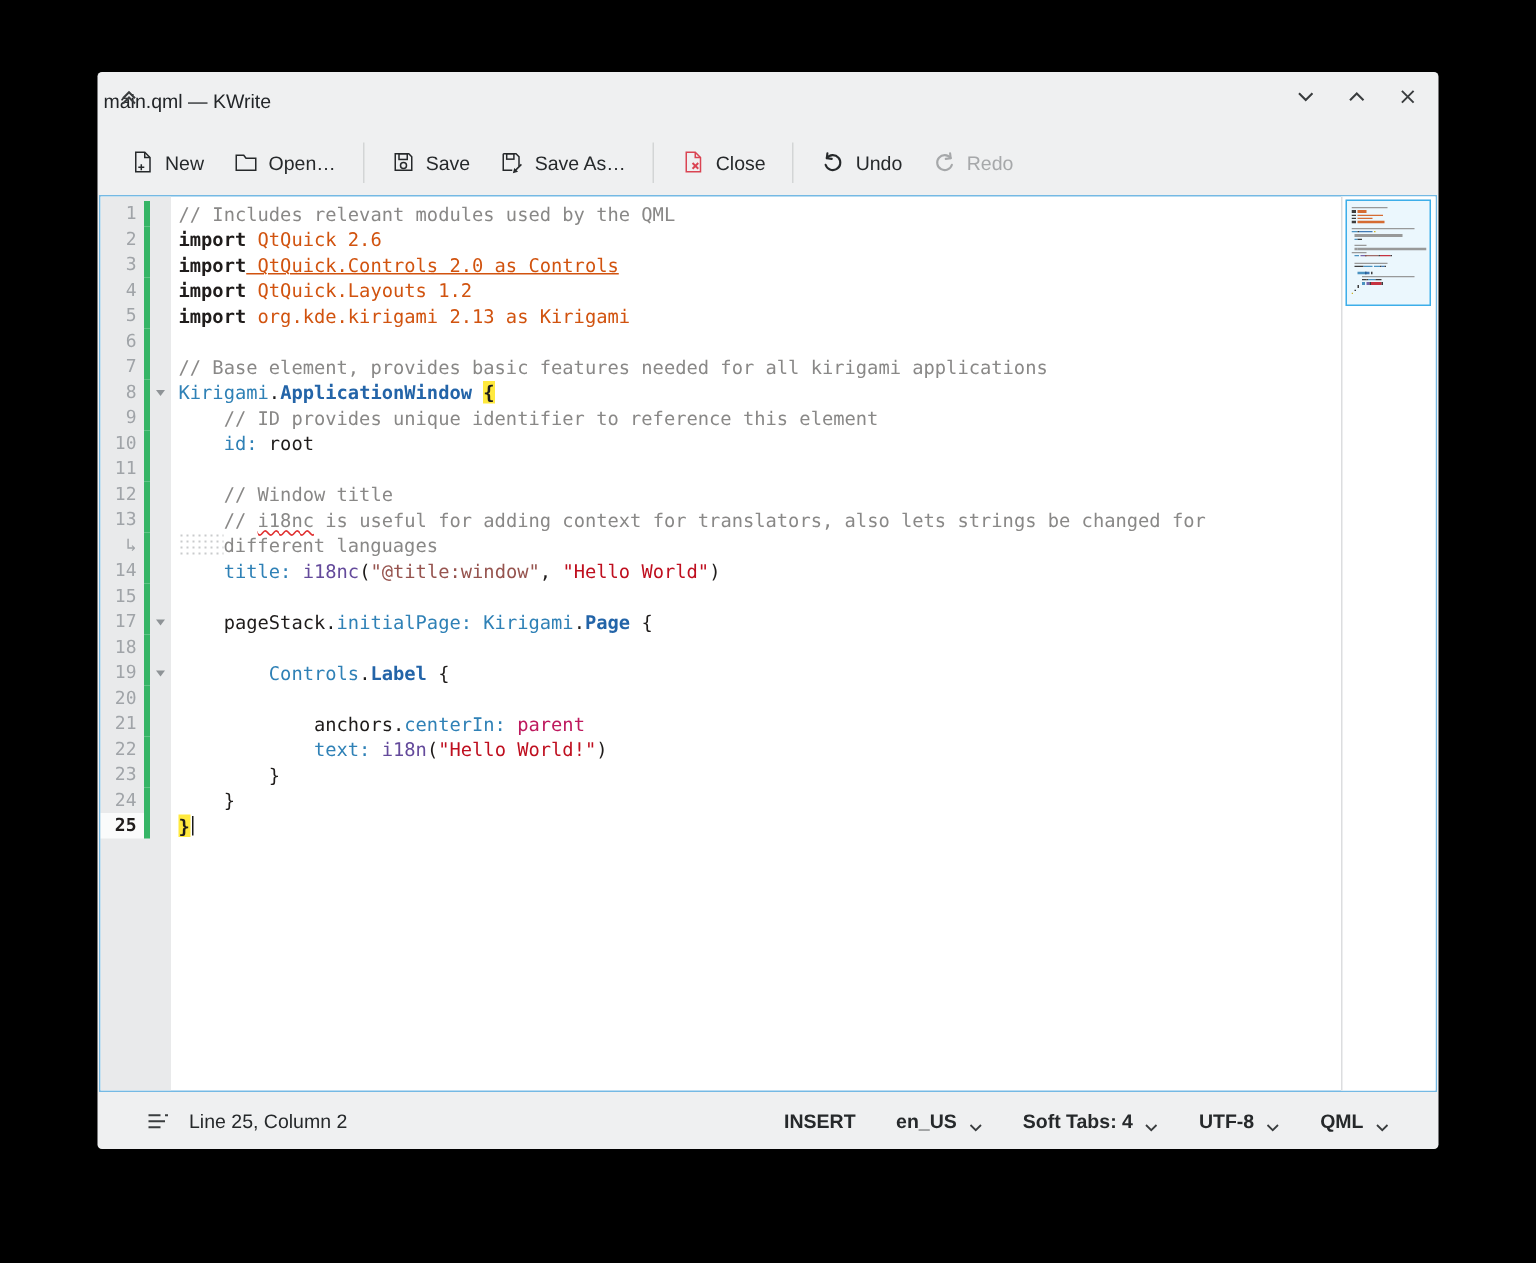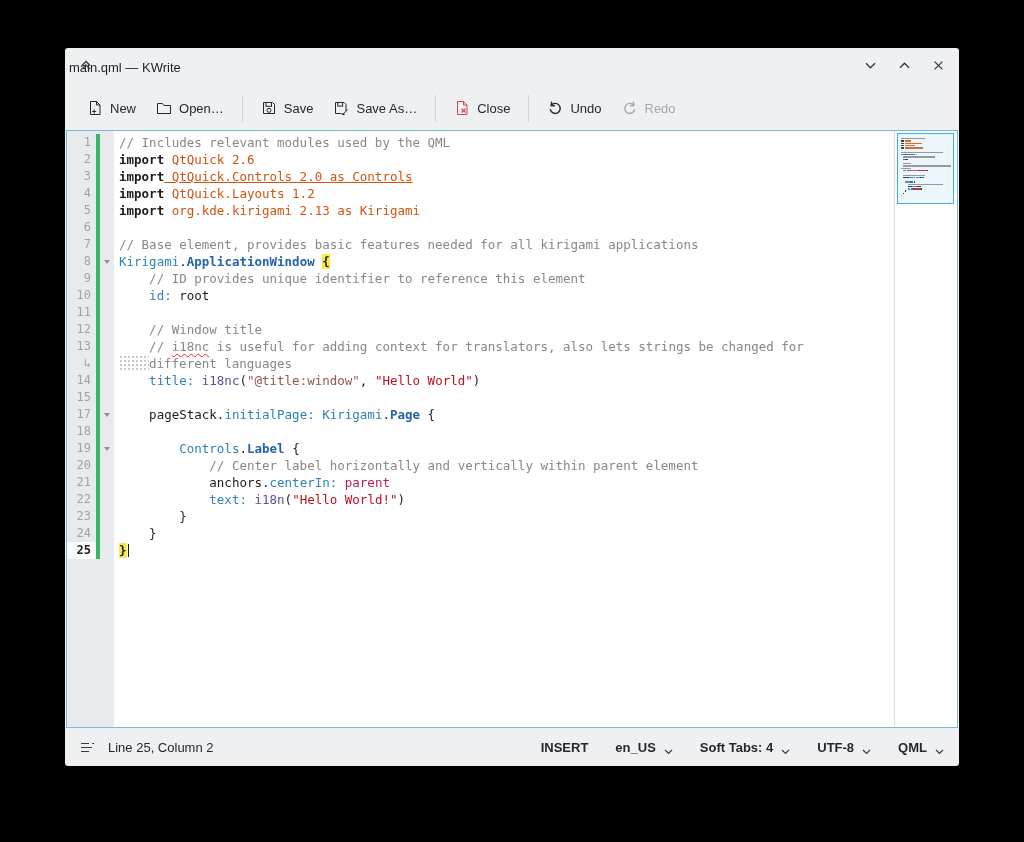--- a/index.html
+++ b/index.html
@@ -41,21 +41,21 @@
   .wrap-indent{display:inline-block;width:30px;height:15px;vertical-align:top;
        background-image:radial-gradient(#c9cbcc 0.8px, rgba(0,0,0,0) 0.9px);background-size:4px 4px;}
   .caret{display:inline-block;width:1.5px;height:13px;background:#1a1a1a;vertical-align:-2px;margin-left:1px;}
   
   .scrollcol{width:62px;flex:none;border-left:1px solid #dcdddf;background:#fff;position:relative;}
   .minimap{position:absolute;top:2px;left:2px;right:3px;border:1px solid #3daee9;
            background:rgba(61,174,233,0.10);padding:4px 2px 6px 3px;}
   .mrow{height:1.4px;margin-bottom:0.9px;display:flex;overflow:hidden;}
   .mseg{height:100%;flex:none;}
   
-  .statusbar{height:38px;display:flex;align-items:center;padding:0 15px;font-size:13px;
+  .statusbar{height:38px;display:flex;align-items:center;padding:0 33px;font-size:13px;
              color:#26292b;flex:none;gap:13px;}
   .sb-right{margin-left:auto;display:flex;align-items:center;gap:27px;}
   .sb-item{display:flex;align-items:flex-end;gap:8px;font-weight:bold;}
 </style>
 </head>
 <body>
 
 <div class="window">
 
   <div class="titlebar">
@@ -305,21 +305,20 @@
             <span class="modbar"></span>
             <span class="fold">
               <span class="tri"></span>
             </span>
             <span class="ctext"><span class="tok" style="color: rgb(31, 28, 27);">        </span><span class="tok" style="color: rgb(47, 129, 182);">Controls</span><span class="tok" style="color: rgb(31, 28, 27);">.</span><span class="tok" style="color: rgb(35, 100, 168); font-weight: bold;">Label</span><span class="tok" style="color: rgb(31, 28, 27);"> {</span></span>
           </div>
           <div class="crow">
             <span class="num">20</span>
             <span class="modbar"></span>
             <span class="fold"></span>
-            <span class="ctext"><span class="tok" style="color: rgb(137, 136, 135);">            // Center label horizontally and vertically within parent element</span></span>
           </div>
           <div class="crow">
             <span class="num">21</span>
             <span class="modbar"></span>
             <span class="fold"></span>
             <span class="ctext"><span class="tok" style="color: rgb(31, 28, 27);">            </span><span class="tok" style="color: rgb(31, 28, 27);">anchors</span><span class="tok" style="color: rgb(31, 28, 27);">.</span><span class="tok" style="color: rgb(47, 129, 182);">centerIn:</span><span class="tok" style="color: #be185d;"> parent</span></span>
           </div>
           <div class="crow">
             <span class="num">22</span>
             <span class="modbar"></span>

